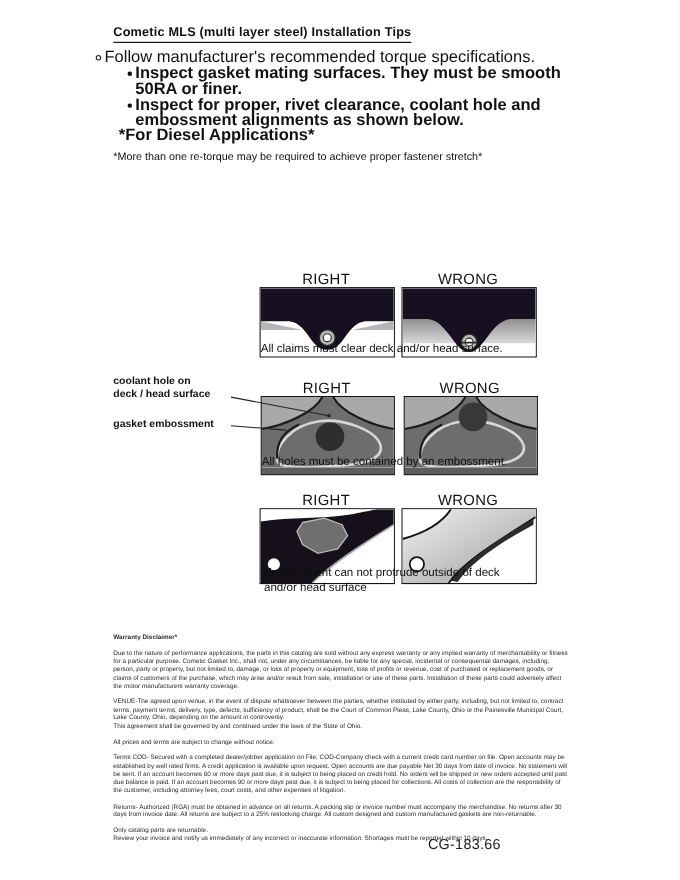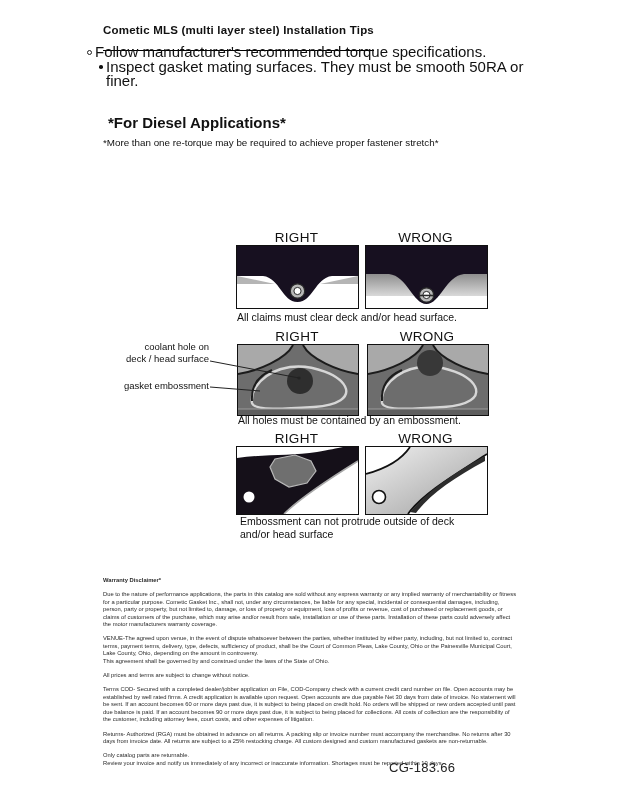--- a/index.html
+++ b/index.html
@@ -1,51 +1,52 @@
 <!DOCTYPE html>
 <html><head>
 <meta charset="utf-8">
 <style>
   html,body{margin:0;padding:0;}
   body{background:#e8e8e8;font-family:"Liberation Sans","DejaVu Sans",sans-serif;}
   .page{position:relative;width:618px;height:800px;background:#ffffff;margin:0 auto;overflow:hidden;color:#111;}
   .page-title{position:absolute;left:103px;top:24px;font-size:11.5px;font-weight:bold;letter-spacing:.2px;}
-  .page-title span{display:inline-block;border-bottom:1.6px solid #000;padding-bottom:14px;}
+  .page-title span{display:inline-block;border-bottom:1.6px solid #000;padding-bottom:2px;}
   .tips{position:absolute;left:87px;top:45px;width:460px;font-size:15px;line-height:14.5px;}
   .b{position:relative;padding-left:8px;}
   .b::before{content:"";position:absolute;left:0;top:5px;width:3.2px;height:3.2px;border:1px solid #222;border-radius:50%;}
-  .sb{position:relative;margin-left:12px;padding-left:7px;}
+  .sb{position:relative;margin-left:29px;padding-left:7px;font-weight:bold;}
   .sb::before{content:"";position:absolute;left:0;top:5.5px;width:3.6px;height:3.6px;background:#111;border-radius:50%;}
   .diesel{position:absolute;left:103px;top:116px;width:426px;font-size:9.8px;line-height:14px;}
   .diesel h2{font-size:15px;font-weight:bold;margin:0 0 6px 5px;}
   .diesel p{margin:0 0 5px 0;}
   .dlabel{font-size:13.5px;letter-spacing:.3px;text-align:center;height:15px;color:#111;}
   .panel{border:1.6px solid #101010;background:#fff;display:block;}
-  .col{position:absolute;top:0;}
+  .col{position:absolute;top:16px;}
   .caption{position:absolute;font-size:10.5px;line-height:12.5px;color:#111;}
-  .callout{position:absolute;left:103px;width:106px;text-align:right;font-size:9.5px;line-height:11.5px;color:#111;}
+  .callout{position:absolute;left:103px;width:106px;font-size:9.5px;line-height:11.5px;color:#111;font-weight:bold;}
   .ptr{position:absolute;left:200px;top:330px;pointer-events:none;z-index:5;}
   .legal{position:absolute;left:103px;top:577px;width:414px;font-size:5.8px;line-height:7.4px;color:#2b2b2b;}
   .legal .lh{font-weight:bold;margin:0 0 7px 0;}
   .legal p{margin:0 0 7px 0;}
   .legal p.tight{margin-bottom:0;}
   .footer-code{position:absolute;left:389px;top:760px;font-size:13px;color:#222;letter-spacing:.3px;}
 </style>
 </head>
 <body>
 
 <div class="page">
 
   <div class="page-title">
     <span>Cometic MLS (multi layer steel) Installation Tips</span>
   </div>
 
   <div class="tips">
     <div class="b">Follow manufacturer's recommended torque specifications.</div>
     <div class="sb">Inspect gasket mating surfaces.  They must be smooth 50RA or finer.</div>
+    <div class="sb">Inspect for proper, rivet clearance, coolant hole and embossment alignments as shown below.</div>
   </div>
 
   <div class="diesel">
     <h2>*For Diesel Applications*</h2>
     <p>*More than one re-torque may be required to achieve proper fastener stretch*</p>
   </div>
 
   <div style="position:absolute;left:236px;top:230px;width:252px;height:80px;">
     <div class="col" style="left:0;width:121px;">
       <div class="dlabel">RIGHT</div>

